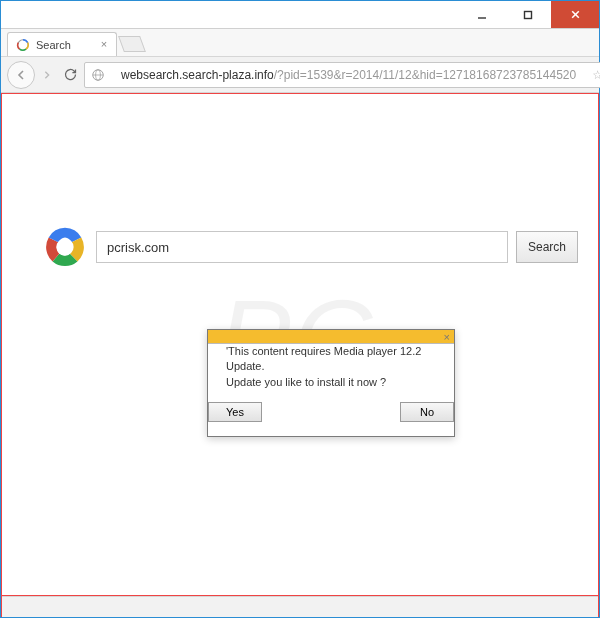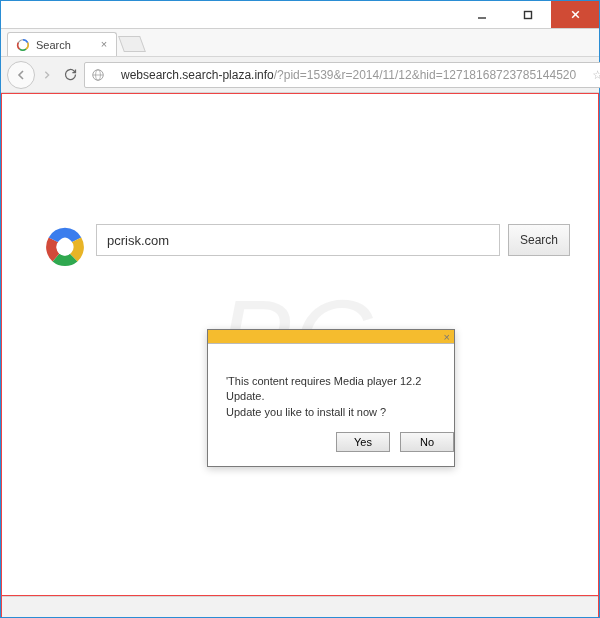--- a/index.html
+++ b/index.html
@@ -38,31 +38,31 @@
 .menu-btn { width: 26px; height: 26px; display: flex; align-items: center; justify-content: center; color: #666; }
 
 
 .page { position: absolute; top: 93px; left: 1px; right: 1px; bottom: 22px; background: #fff; overflow: hidden; }
 
 
 .watermark { position: absolute; top: 50%; left: 50%; transform: translate(-50%,-50%); font-size: 110px; font-weight: 300; color: rgba(0,0,0,0.05); font-style: italic; pointer-events: none; white-space: nowrap; letter-spacing: 2px; }
 .watermark .wm2 { display: block; font-size: 40px; text-align: center; margin-top: -30px; }
 
 
-.search-area { position: absolute; top: 130px; left: 40px; right: 28px; display: flex; align-items: flex-start; gap: 8px; }
+.search-area { position: absolute; top: 130px; left: 40px; right: 20px; display: flex; align-items: center; gap: 8px; }
 .logo { width: 46px; height: 46px; flex-shrink: 0; }
 .search-box { flex: 1; height: 32px; border: 1px solid #c7c7c7; padding: 0 10px; font-size: 13px; color: #333; outline: none; }
 .search-btn { width: 62px; height: 32px; background: linear-gradient(#fafafa,#e8e8e8); border: 1px solid #b8b8b8; font-size: 12px; color: #333; cursor: pointer; }
 
 
 .popup { position: absolute; top: 235px; left: 205px; width: 248px; border: 1px solid #7a7a7a; background: #fff; box-shadow: 0 2px 8px rgba(0,0,0,0.2); font-size: 11px; color: #333; }
 .popup-header { height: 14px; background: #f5bc2e; border-bottom: 1px solid #bbb; position: relative; }
 .popup-x { position: absolute; right: 4px; top: 0; font-size: 11px; color: #777; cursor: pointer; line-height: 14px; }
-.popup-body { padding: 0 14px 6px 18px; line-height: 1.4; margin-top: 30px; }
-.popup-actions { display: flex; justify-content: flex-end; gap: 10px; padding: 6px 0 14px; }
+.popup-body { padding: 0 14px 6px 18px; line-height: 1.4; }
+.popup-actions { display: flex; justify-content: space-between; gap: 10px; padding: 6px 0 14px; }
 .popup-actions button { width: 54px; height: 20px; font-size: 11px; background: linear-gradient(#f7f7f7,#e2e2e2); border: 1px solid #9a9a9a; cursor: pointer; }
 
 
 .statusbar { position: absolute; bottom: 0; left: 1px; right: 1px; height: 21px; background: #f2f2f2; border-top: 1px solid #d6d6d6; }
 </style>
 </head>
 <body>
 
 <div class="window">
 

